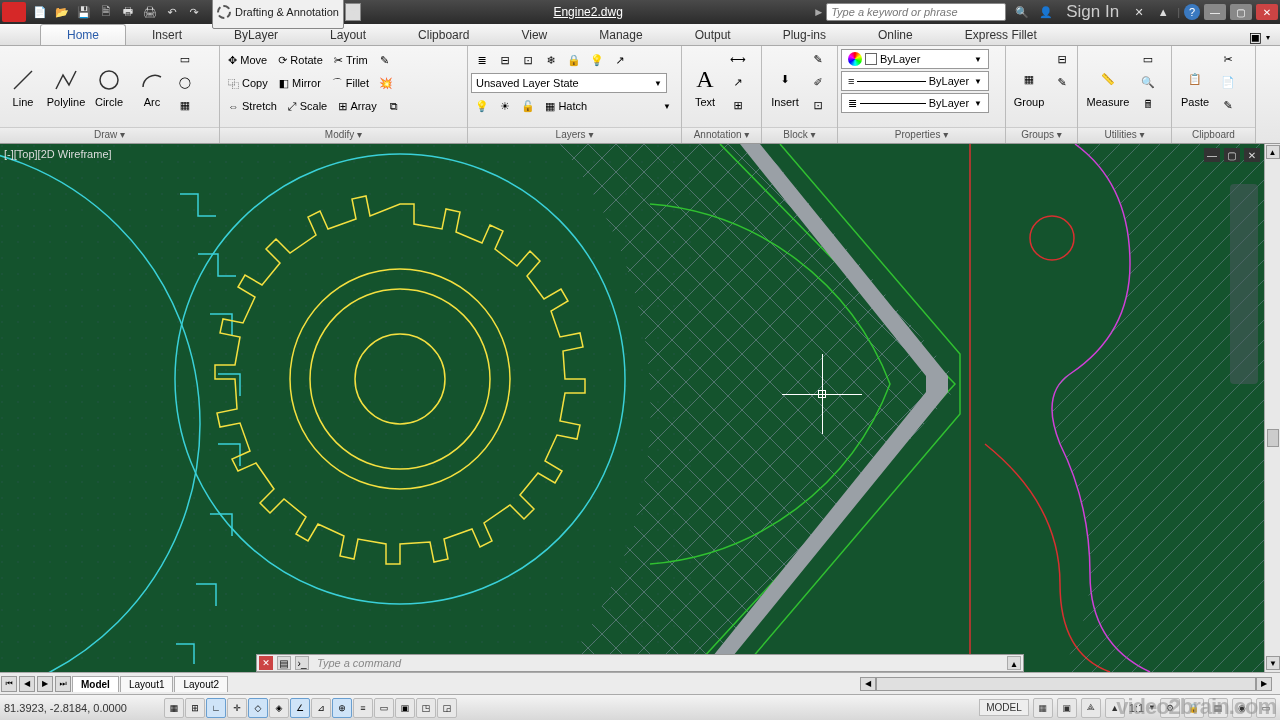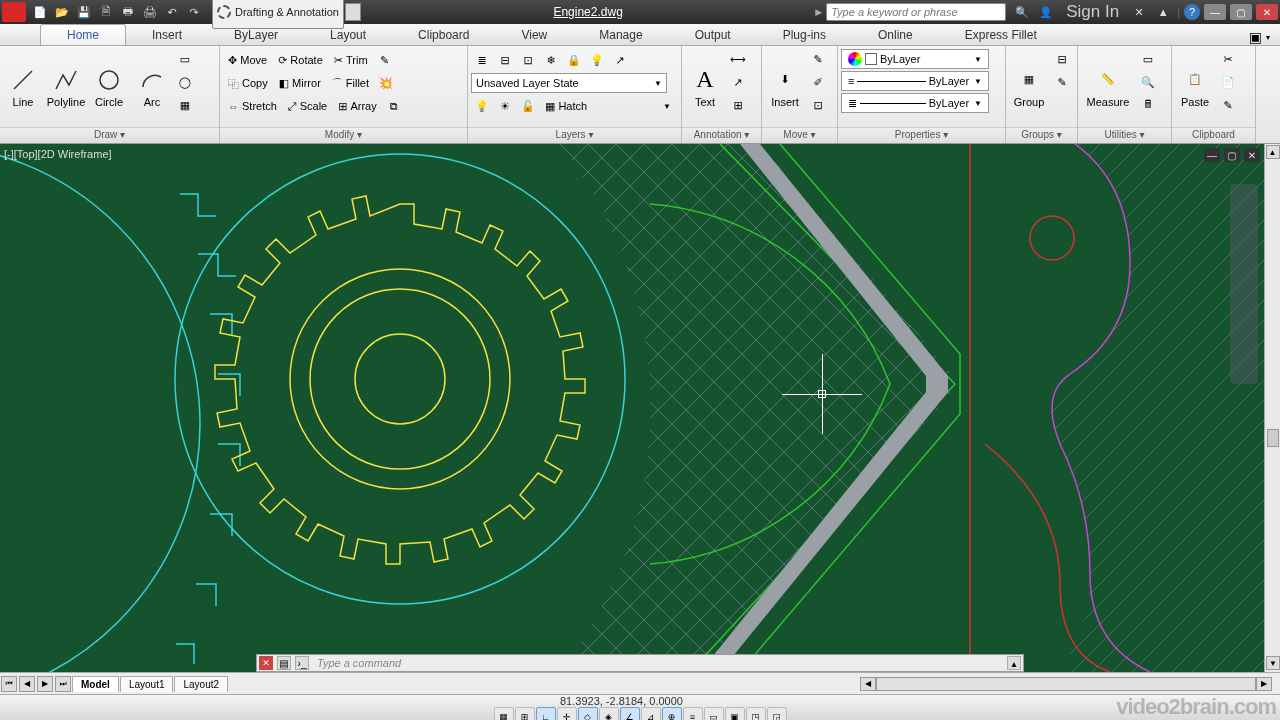--- a/index.html
+++ b/index.html
@@ -69,21 +69,21 @@
 
 .layout-tabs { position: absolute; bottom: 26px; left: 0; right: 0; height: 22px; background: #ececec; display: flex; align-items: center; border-top: 1px solid #aaa; }
 .lt-nav { width: 16px; height: 16px; background: #ddd; border: 1px solid #999; margin: 0 1px; display: flex; align-items: center; justify-content: center; font-size: 8px; cursor: pointer; }
 .lt-tab { padding: 2px 8px; background: #f8f8f8; border: 1px solid #aaa; border-bottom: none; font-size: 10px; cursor: pointer; margin-right: 1px; }
 .lt-tab.active { background: #fff; font-weight: bold; }
 .lt-hscroll { margin-left: auto; display: flex; align-items: center; margin-right: 8px; }
 .lt-arrow { width: 16px; height: 14px; background: #ddd; border: 1px solid #999; display: flex; align-items: center; justify-content: center; font-size: 8px; }
 .lt-track { width: 380px; height: 14px; background: #e0e0e0; border: 1px solid #999; }
 
 
-.status-bar { position: absolute; bottom: 0; left: 0; right: 0; height: 26px; background: linear-gradient(#f4f4f4, #d8d8d8); display: flex; align-items: center; border-top: 1px solid #aaa; padding: 0 4px; flex-direction: column; }
+.status-bar { position: absolute; bottom: 0; left: 0; right: 0; height: 26px; background: linear-gradient(#f4f4f4, #d8d8d8); display: flex; align-items: center; border-top: 1px solid #aaa; padding: 0 4px; }
 .coords { font-size: 11px; color: #333; width: 160px; }
 .sb-btns { display: flex; gap: 1px; }
 .sb-btn { width: 20px; height: 20px; background: #e8e8e8; border: 1px solid #bbb; border-radius: 2px; display: flex; align-items: center; justify-content: center; font-size: 9px; cursor: pointer; }
 .sb-btn.active { background: #cfe4f8; border-color: #6a9fd0; }
 .sb-right { margin-left: auto; display: flex; align-items: center; gap: 4px; font-size: 10px; color: #333; }
 .sb-model { padding: 2px 6px; background: #eee; border: 1px solid #bbb; font-size: 10px; }
 .watermark { position: absolute; right: 4px; bottom: 0px; font-size: 22px; font-weight: bold; color: rgba(140, 140, 140, 0.55); letter-spacing: -1px; z-index: 20; pointer-events: none; }
 
 
 .vscroll { position: absolute; right: 0; top: 144px; bottom: 48px; width: 16px; background: #e8e8e8; border-left: 1px solid #aaa; }
@@ -290,21 +290,21 @@
       <div class="big-btn">
           <div class="big-icon">⬇</div>
           <span>Insert</span>
         </div>
       <div style="display:flex;flex-direction:column;gap:1px">
         <span class="small-btn">✎</span>
         <span class="small-btn">✐</span>
         <span class="small-btn">⊡</span>
       </div>
     </div>
-    <div class="panel-title">Move ▾</div>
+    <div class="panel-title">Block ▾</div>
   </div>
 
   <div class="panel" style="width:168px">
     <div class="panel-body" style="flex-direction:column;gap:2px;padding:3px">
       <div class="prop-dd" style="width:148px">
           <span class="color-wheel"></span>
           <span class="color-sq"></span>
           <span>ByLayer</span>
           <span style="margin-left:auto;font-size:8px">▼</span>
         </div>

